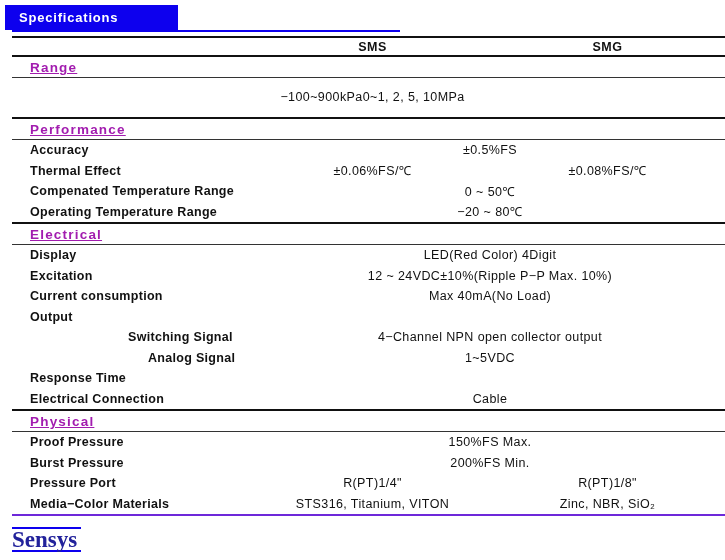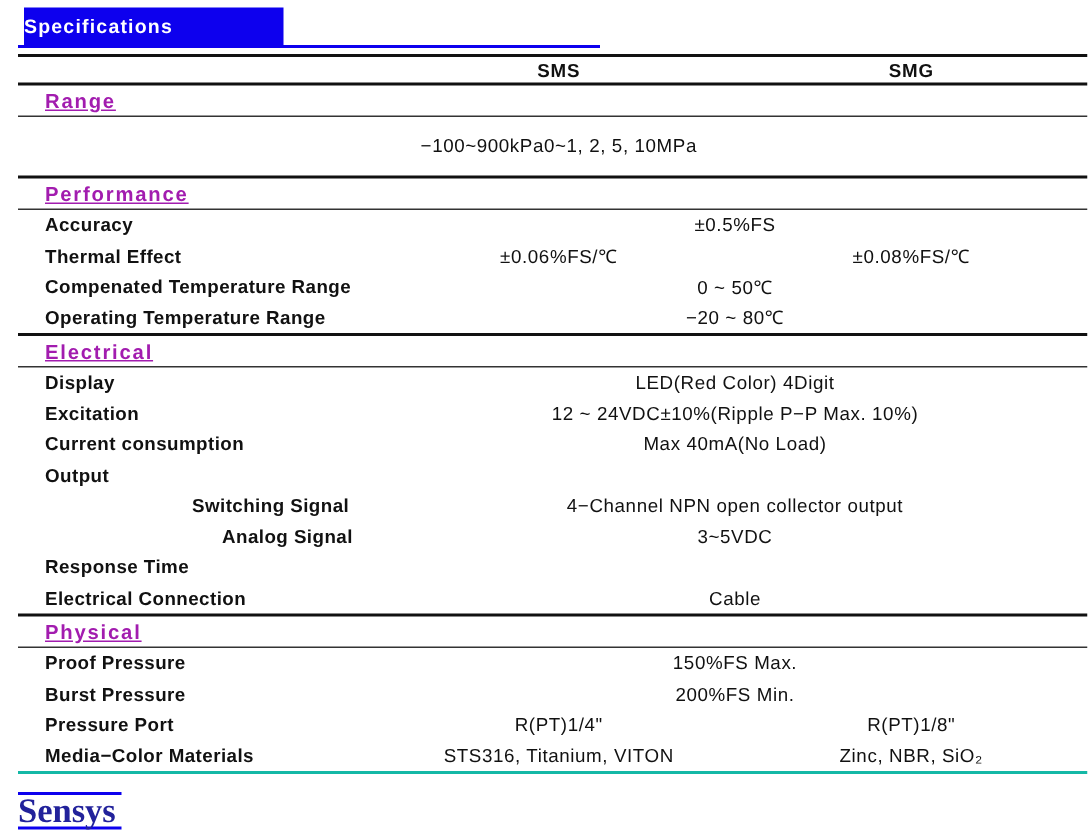--- a/index.html
+++ b/index.html
@@ -5,25 +5,25 @@
   * { margin:0; padding:0; box-sizing:border-box; }
   html,body { width:725px; height:560px; }
   body {
     background:#ffffff;
     font-family:"Liberation Sans", sans-serif;
     position:relative;
     overflow:hidden;
     color:#111;
   }
   .badge {
-    position:absolute; left:16px; top:5px;
+    position:absolute; left:5px; top:5px;
     width:173px; height:25px;
     background:#0d00ee; color:#ffffff;
     font-weight:bold; font-size:13px; letter-spacing:0.8px;
-    display:flex; align-items:center; padding-left:0;
+    display:flex; align-items:center; padding-left:14px;
   }
   .badge-underline {
     position:absolute; left:12px; top:30px;
     width:388px; height:2px; background:#0d00ee;
   }
   .spec-table {
     position:absolute; left:12px; top:36px; width:713px;
     font-size:12.5px;
   }
   .head-row {
@@ -43,24 +43,24 @@
   }
   .row { display:flex; align-items:center; height:20.5px; letter-spacing:0.4px; }
   .row .lbl { width:243px; padding-left:18px; font-weight:bold; letter-spacing:0.3px; }
   .row .lbl.ind1 { padding-left:116px; }
   .row .lbl.ind2 { padding-left:136px; }
   .row .val-span { width:470px; text-align:center; }
   .row .val-sms, .row .val-smg { width:235px; text-align:center; }
   .row.tall { height:39px; }
   .two-line { display:flex; flex-direction:row; justify-content:center; }
   .two-line div { line-height:19px; }
-  .tbl-bottom { border-bottom:2px solid #14b8a6; }
+  .tbl-bottom { border-bottom:2px solid #6d28d9; }
   .footer {
     position:absolute; left:12px; top:527px; right:0; height:26px;
-    display:flex; align-items:center;
+    display:flex; align-items:flex-start;
   }
   .logo {
     font-family:"Liberation Serif", serif;
     font-weight:bold; font-size:23px; color:#22229b;
     border-top:2px solid #0d00ee; border-bottom:2px solid #0d00ee;
     line-height:21px; padding-right:4px; margin-right:5px;
     display:flex; align-items:center;
   }
   .bar-small { width:8px; background:#0d00ee; margin-right:4px; }
   .bar-large { flex:1; background:#0d00ee; }
@@ -132,21 +132,21 @@
       <div class="row">
         <div class="lbl">Output</div>
         <div class="val-span"></div>
       </div>
       <div class="row">
         <div class="lbl ind1">Switching Signal</div>
         <div class="val-span">4−Channel NPN open collector output</div>
       </div>
       <div class="row">
         <div class="lbl ind2">Analog Signal</div>
-        <div class="val-span">3~5VDC</div>
+        <div class="val-span">1~5VDC</div>
       </div>
       <div class="row">
         <div class="lbl">Response Time</div>
       </div>
       <div class="row">
         <div class="lbl">Electrical Connection</div>
         <div class="val-span">Cable</div>
       </div>
     </div>
 

